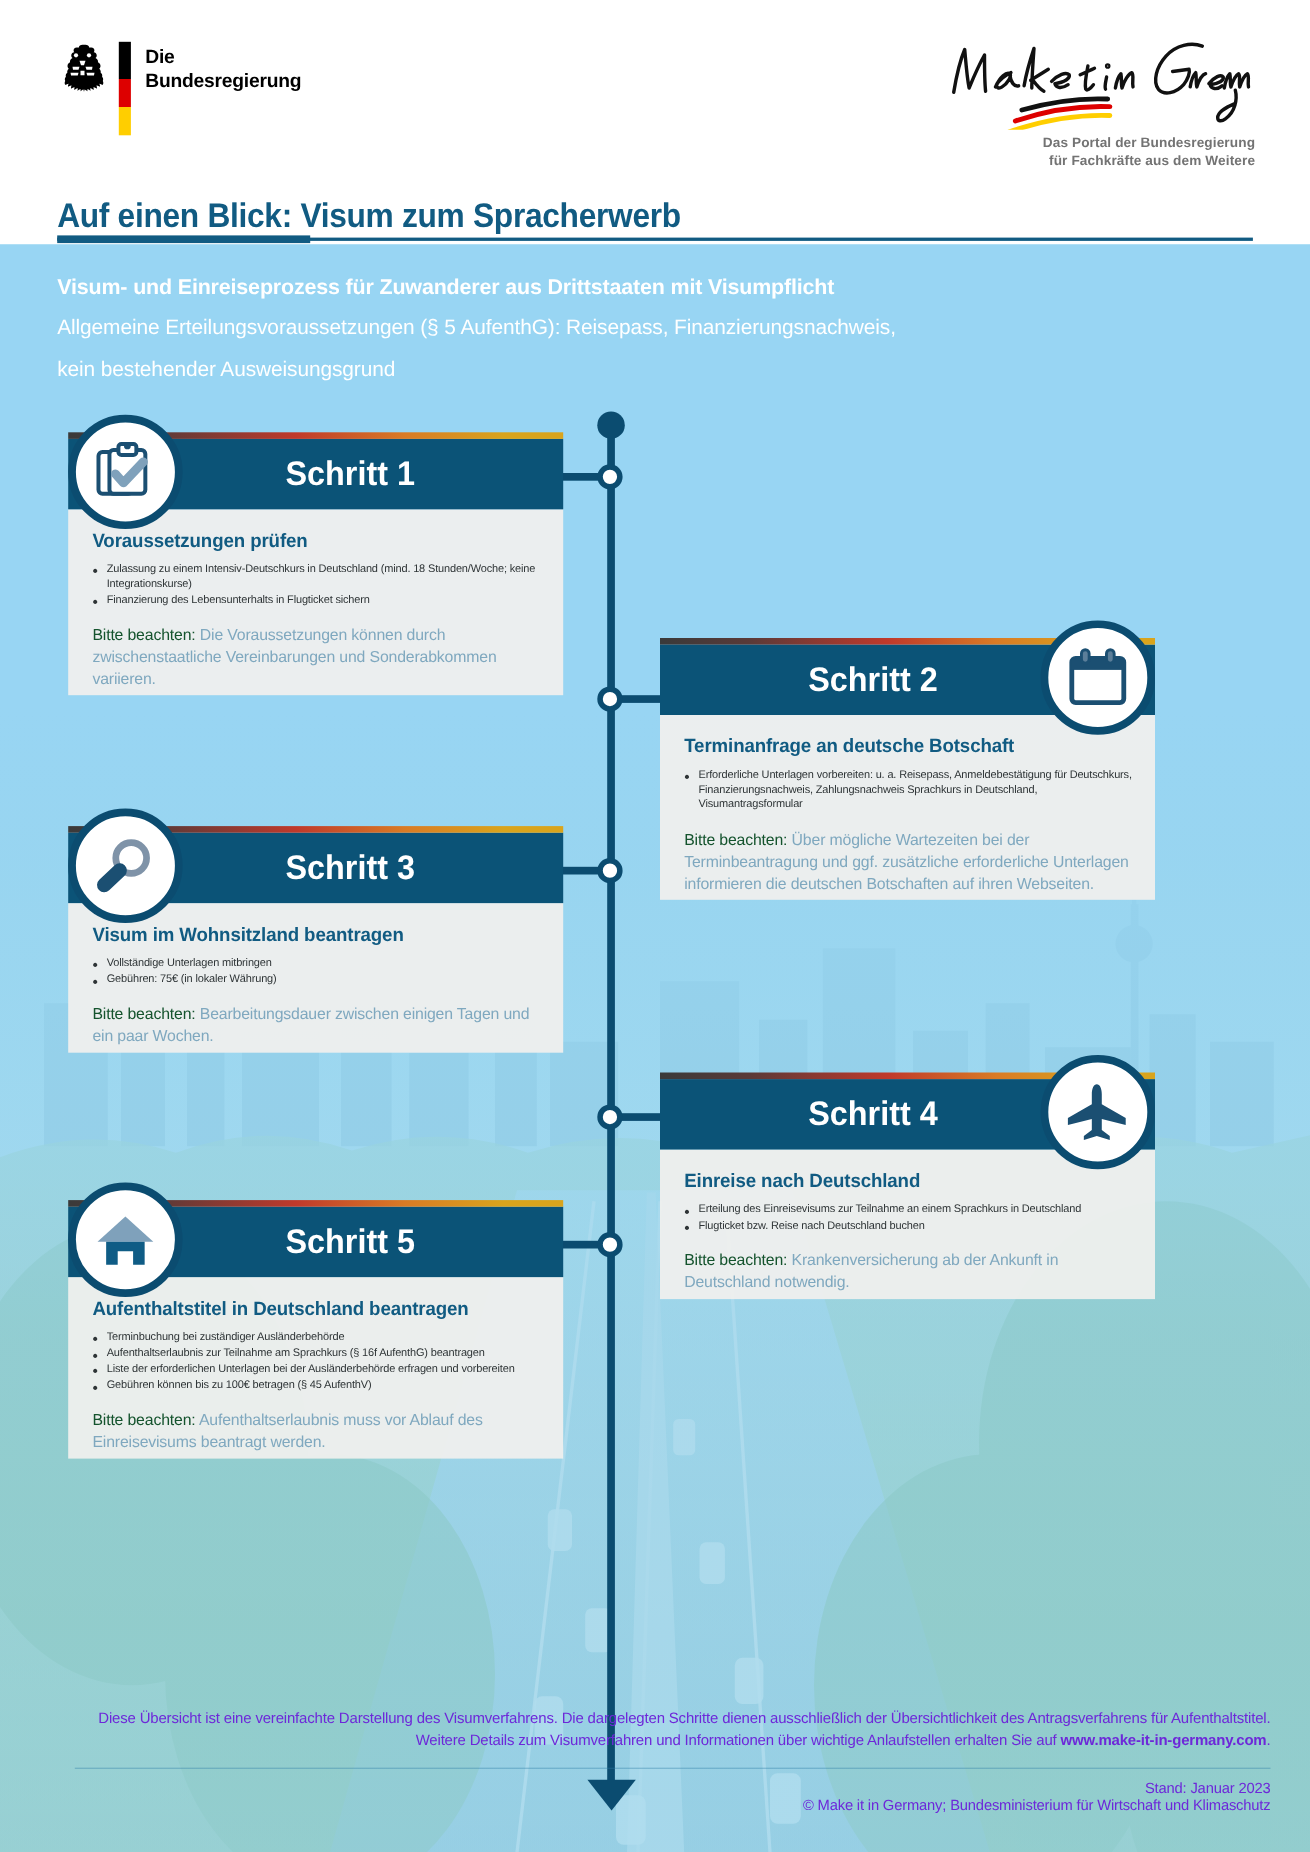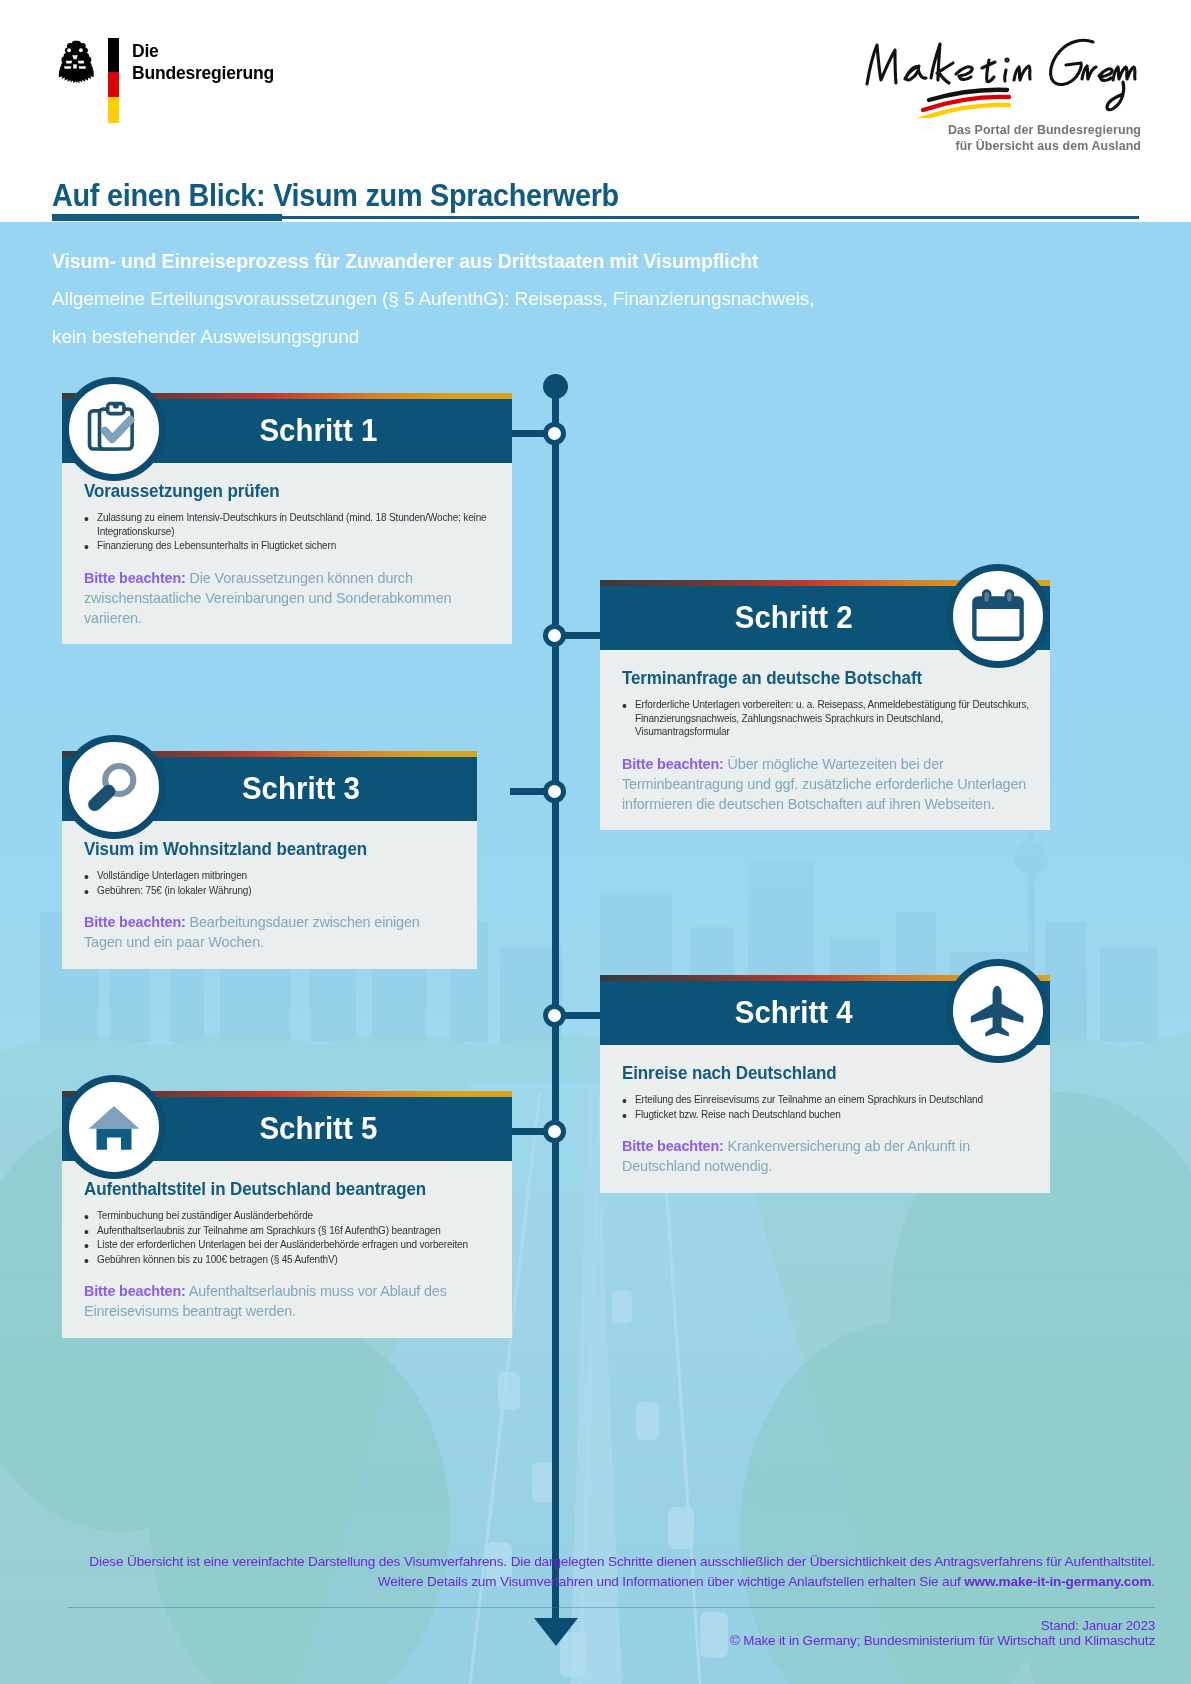--- a/index.html
+++ b/index.html
@@ -198,21 +198,21 @@
     letter-spacing: 0px;
     width: 100%;
     text-align: center;
     transform: scaleX(0.95);
   }
   .card.left .card-bar-title  { padding-left: 84px; padding-right: 18px; }
   .card.right .card-bar-title { padding-right: 84px; padding-left: 18px; }
 
   .card-body {
     background: rgba(241,240,238,0.93);
-    padding: 18px 20px 16px 22px;
+    padding: 18px 20px 4px 22px;
   }
   .card-head {
     font-family: "Liberation Sans Narrow", "Liberation Sans", sans-serif;
     font-weight: bold;
     font-size: 17.5px;
     color: #115B82;
     margin-bottom: 9px;
     letter-spacing: -0.1px;
     transform: scaleX(0.97);
     transform-origin: left center;
@@ -234,21 +234,21 @@
     color: #2e3436;
     font-size: 14px;
   }
   .note {
     margin-top: 16px;
     font-size: 14.4px;
     line-height: 1.38;
     color: #7FA8BF;
     letter-spacing: -0.15px;
   }
-  .note b { color: #8b5cf6; font-weight: bold; }
+  .note b { color: #14532d; font-weight: normal; }
 
   
   .medallion {
     position: absolute;
     width: 104px; height: 104px;
     border-radius: 50%;
     background: #ffffff;
     border: 7px solid #0B4C70;
     display: flex;
     align-items: center;
@@ -333,21 +333,21 @@
         <path d="M262 50 C264 58, 262 70, 253 76 C249 79, 246 78, 246 75 C246 71, 252 66, 262 62"></path>
       </g>
       <g fill="none" stroke-width="4.4" stroke-linecap="round">
         <path d="M68 68 C96 60, 122 57, 146 58" stroke="#111111"></path>
         <path d="M62 78 C92 68, 122 64, 148 65" stroke="#DD0000"></path>
         <path d="M56 88 C88 77, 120 72, 148 73" stroke="#FFCE00"></path>
       </g>
     </svg>
     <div class="miig-tag">
       <div>Das Portal der Bundesregierung</div>
-      <div>für Übersicht aus dem Ausland</div>
+      <div>für Fachkräfte aus dem Weitere</div>
     </div>
   </div>
 
   <div class="page-title">Auf einen Blick: Visum zum Spracherwerb</div>
   <div class="title-rule"></div>
 </div>
 
 <div class="stage">
 
   <svg class="photo" viewBox="0 0 1191 1462" preserveAspectRatio="none">
@@ -495,21 +495,21 @@
       <ul class="bullets">
         <li>Erforderliche Unterlagen vorbereiten: u. a. Reisepass, Anmeldebestätigung für Deutschkurs, Finanzierungsnachweis, Zahlungsnachweis Sprachkurs in Deutschland, Visumantragsformular</li>
       </ul>
       <div class="note">
         <b>Bitte beachten:</b>
         <span>Über mögliche Wartezeiten bei der Terminbeantragung und ggf. zusätzliche erforderliche Unterlagen informieren die deutschen Botschaften auf ihren Webseiten.</span>
       </div>
     </div>
   </div>
 
-  <div class="card left" style="left:62px; top:535px; width:415px;">
+  <div class="card left" style="left:62px; top:535px; width:450px;">
     <div class="medallion">
       <svg width="56" height="56" viewBox="0 0 64 64">
         <circle cx="38" cy="24" r="16" fill="none" stroke="#7F93A8" stroke-width="7"></circle>
         <path d="M26 37 L10 52" stroke="#1B4F72" stroke-width="15" stroke-linecap="round"></path>
       </svg>
     </div>
     <div class="card-bar">
       <div class="card-bar-title">Schritt 3</div>
     </div>
     <div class="card-body">

